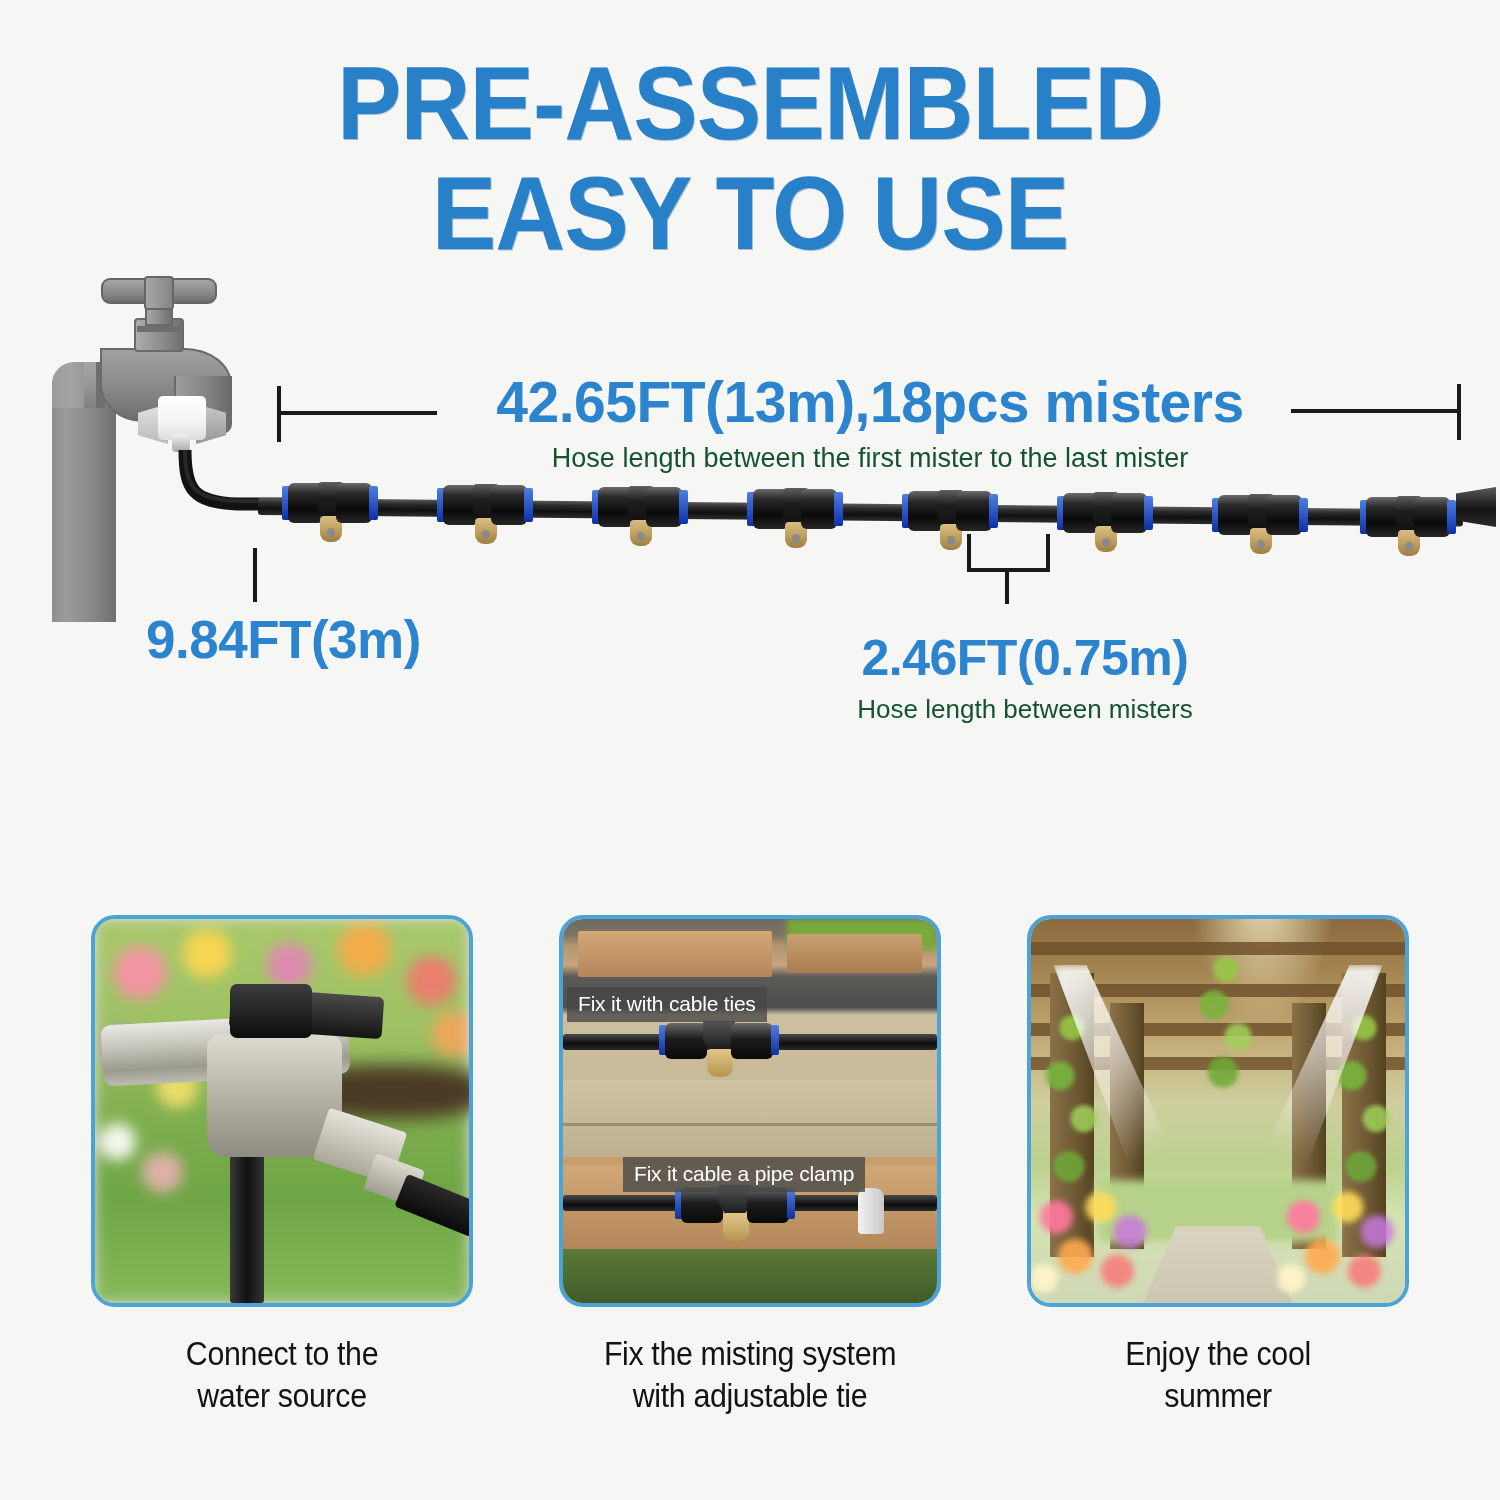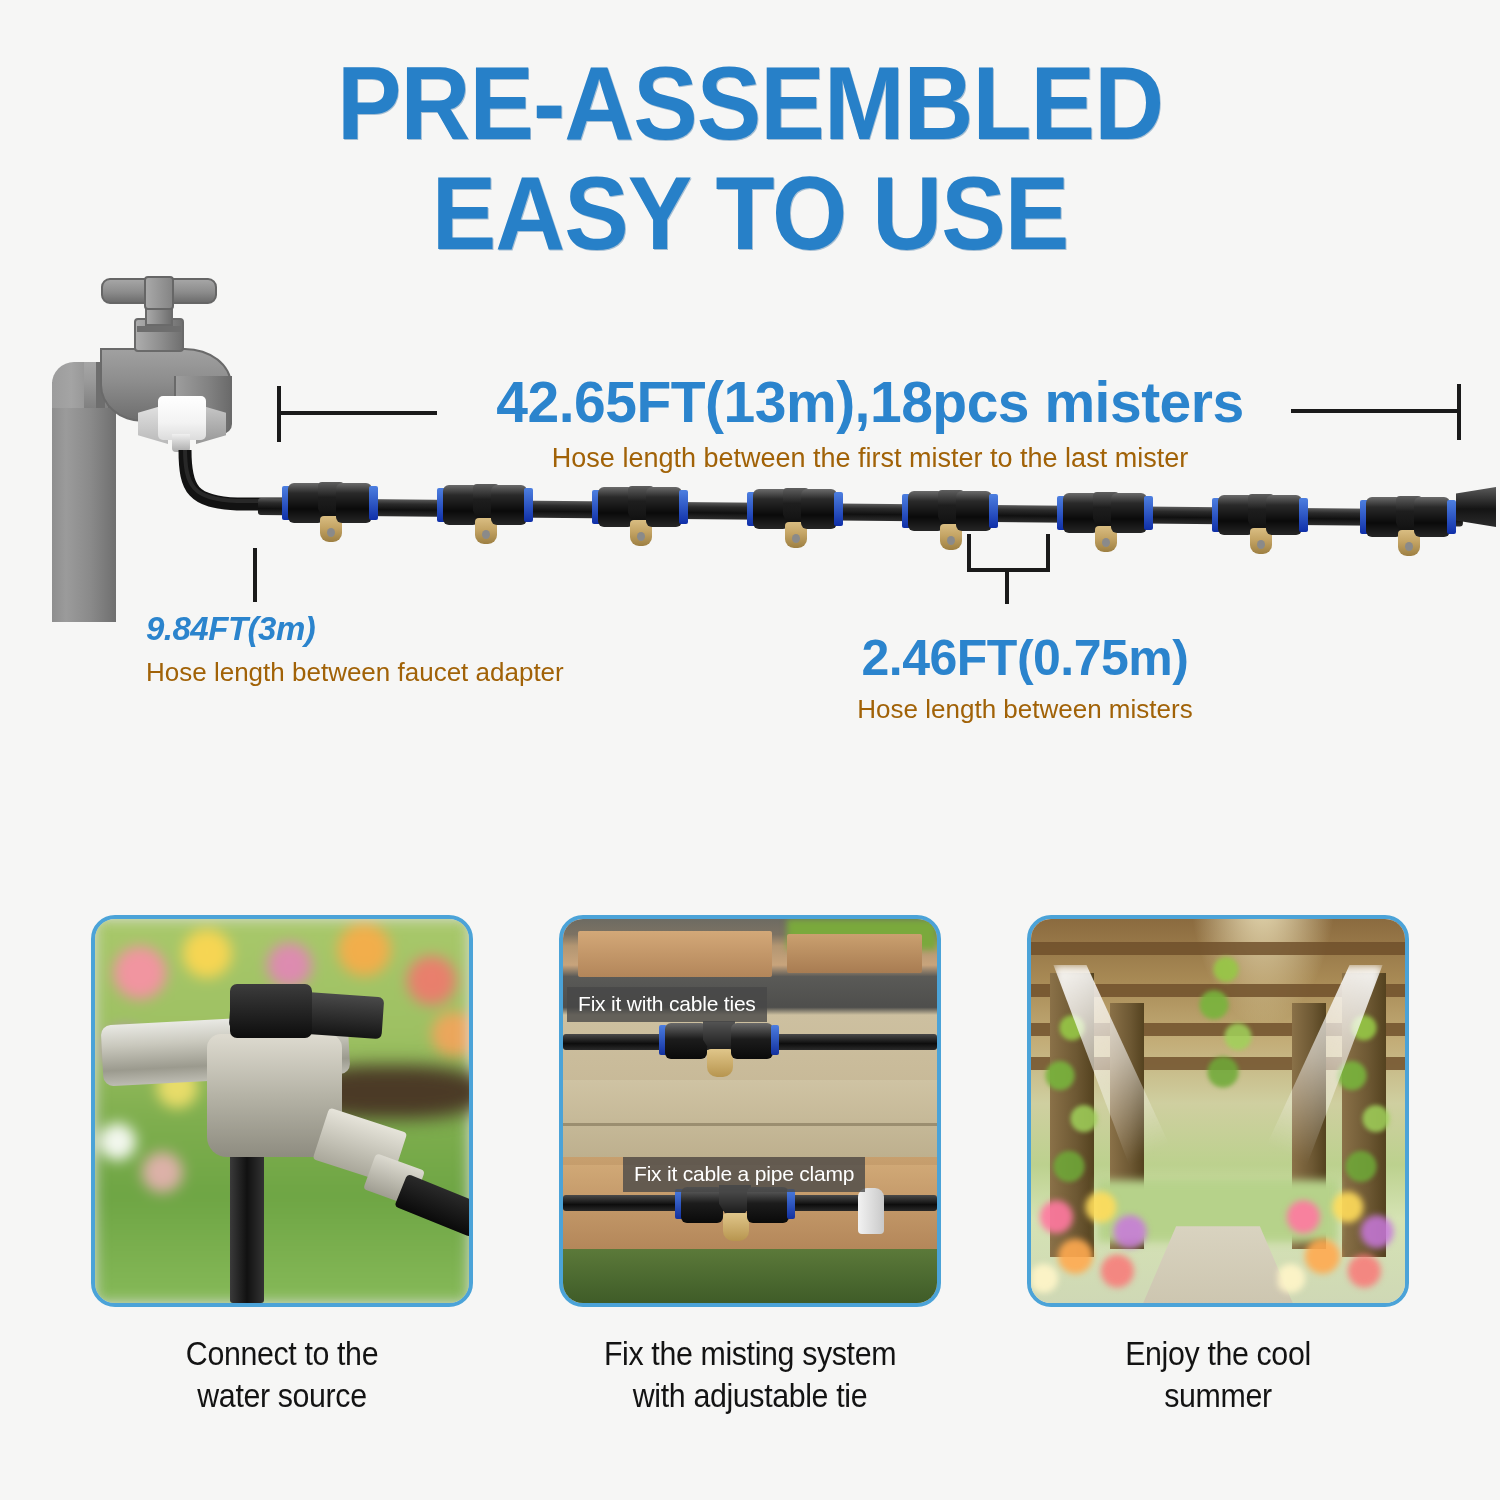--- a/index.html
+++ b/index.html
@@ -178,30 +178,30 @@
   .dim { position: absolute; background: #1a1a1a; }
   .dim-h { height: 4px; }
   .dim-v { width: 4px; }
 
   
   .label-blue {
     color: #2b84cd;
     font-weight: bold;
     letter-spacing: -0.5px;
   }
-  .label-sub { color: #a16207; }
+  .label-sub { color: #14532d; }
 
   .lbl-top {
     position: absolute; left: 440px; top: 374px; width: 860px; text-align: center;
   }
   .lbl-top .label-blue { font-size: 57px; line-height: 1.0; }
   .lbl-top .label-sub { font-size: 27px; margin-top: 12px; }
 
   .lbl-left { position: absolute; left: 146px; top: 612px; }
-  .lbl-left .label-blue { font-size: 33px; line-height: 1.05; font-style: italic; }
+  .lbl-left .label-blue { font-size: 53px; line-height: 1.05; }
   .lbl-left .label-sub { font-size: 26px; line-height: 1.28; margin-top: 9px; }
 
   .lbl-right { position: absolute; left: 825px; top: 632px; width: 400px; text-align: center; }
   .lbl-right .label-blue { font-size: 50px; line-height: 1.05; }
   .lbl-right .label-sub { font-size: 26px; margin-top: 9px; }
 
   
   .cards {
     position: absolute; left: 0; top: 915px; width: 1500px; height: 520px;
     display: flex; justify-content: center; gap: 86px;
@@ -574,21 +574,20 @@
   <div class="dim dim-v" style="left:1005px; top:568px; height:36px;"></div>
 
   <div class="lbl-top">
     <div class="label-blue">42.65FT(13m),18pcs misters</div>
     <div class="label-sub">Hose length between the first mister to the last mister</div>
   </div>
 
   <div class="lbl-left">
     <div class="label-blue">9.84FT(3m)</div>
     <div class="label-sub">
-      <div>Hose length between faucet adapter</div>
     </div>
   </div>
 
   <div class="lbl-right">
     <div class="label-blue">2.46FT(0.75m)</div>
     <div class="label-sub">Hose length between misters</div>
   </div>
 
 </div>
 

